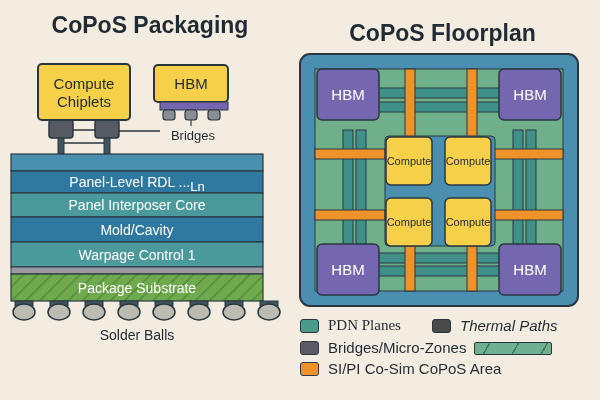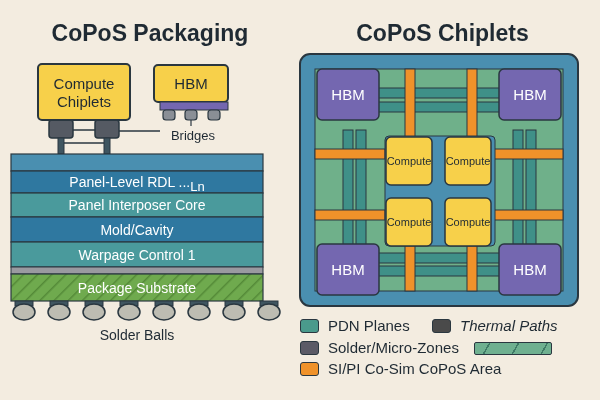--- a/index.html
+++ b/index.html
@@ -8,22 +8,22 @@
   .abs { position:absolute; }
   .title { font-weight:bold; font-size:23px; color:#1f2a33; text-align:center; }
   .chip-text { fill:#1f2a33; font-family:"Liberation Sans", sans-serif; }
   .white-text { fill:#ffffff; font-family:"Liberation Sans", sans-serif; }
   .legend-label { font-size:15px; color:#1f2a33; position:absolute; white-space:nowrap; }
   .sw { position:absolute; width:19px; height:14px; border:1.5px solid #2a3740; border-radius:3px; box-sizing:border-box; }
 </style>
 </head>
 <body>
 
-<div class="abs title" style="left:20px; top:20px; width:260px;">CoPoS Packaging</div>
-<div class="abs title" style="left:300px; top:20px; width:285px;">CoPoS Chiplets</div>
+<div class="abs title" style="left:20px; top:12px; width:260px;">CoPoS Packaging</div>
+<div class="abs title" style="left:300px; top:20px; width:285px;">CoPoS Floorplan</div>
 
 <svg class="abs" style="left:0; top:0;" width="300" height="400">
   <defs>
     <pattern id="subHatch" width="10" height="10" patternUnits="userSpaceOnUse" patternTransform="rotate(45)">
       <rect width="10" height="10" fill="#6faa4e"></rect>
       <line x1="0" y1="0" x2="0" y2="10" stroke="#548a38" stroke-width="3"></line>
     </pattern>
   </defs>
 
   <g>
@@ -135,26 +135,26 @@
     <rect x="204" y="194" width="62" height="51" rx="5" fill="#7467b0" stroke="#2a3740" stroke-width="1.5"></rect>
   </g>
   <text x="53" y="50" text-anchor="middle" font-size="15" class="white-text">HBM</text>
   <text x="235" y="50" text-anchor="middle" font-size="15" class="white-text">HBM</text>
   <text x="53" y="225" text-anchor="middle" font-size="15" class="white-text">HBM</text>
   <text x="235" y="225" text-anchor="middle" font-size="15" class="white-text">HBM</text>
 </svg>
 
 <div>
   <div class="sw" style="left:300px; top:319px; background:#4a9a8c;"></div>
-  <span class="legend-label" style="left:328px; top:317px;">PDN Planes</span>
+  <span class="legend-label" style="left:328px; top:317px;font-family:Liberation Serif, serif;">PDN Planes</span>
 
   <div class="sw" style="left:432px; top:319px; background:#4a4a4a;"></div>
   <span class="legend-label" style="left:460px; top:317px;font-style:italic;">Thermal Paths</span>
 
   <div class="sw" style="left:300px; top:341px; background:#5b5a66;"></div>
-  <span class="legend-label" style="left:328px; top:339px;">Solder/Micro-Zones</span>
+  <span class="legend-label" style="left:328px; top:339px;">Bridges/Micro-Zones</span>
 
   <div class="sw" style="left:474px; top:342px; width:78px; height:13px; border-radius:2px;
        background: repeating-linear-gradient(120deg, #6fb090 0 12px, #3f7a66 12px 13.5px, #6fb090 13.5px 25px);"></div>
 
   <div class="sw" style="left:300px; top:362px; background:#f0922a;"></div>
   <span class="legend-label" style="left:328px; top:360px;">SI/PI Co-Sim CoPoS Area</span>
 </div>
 
 </body></html>

